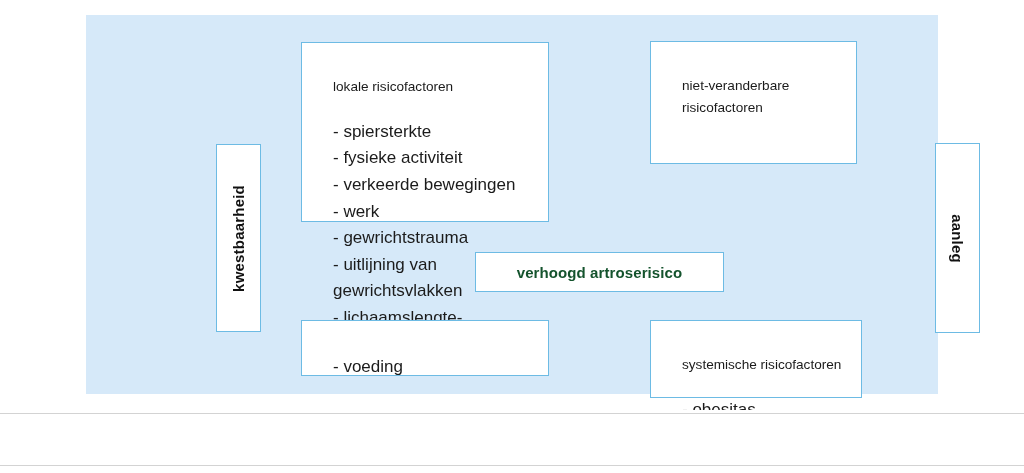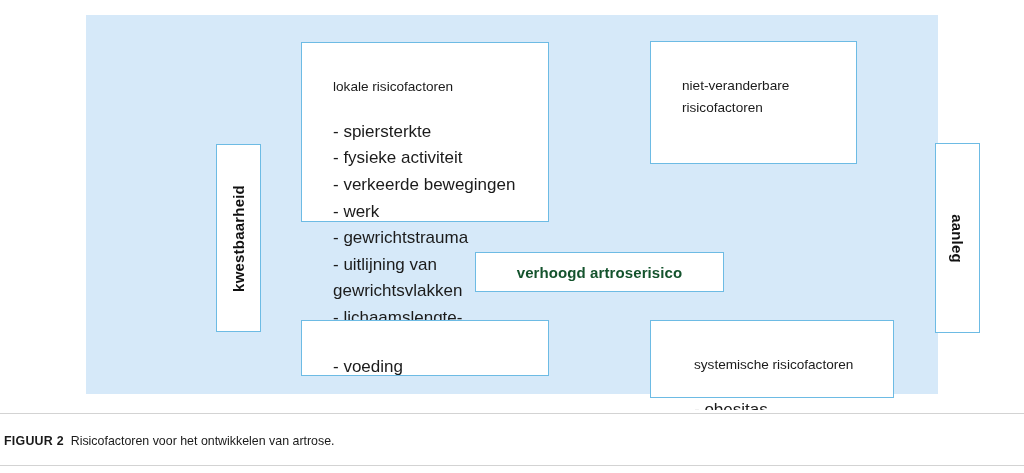--- a/index.html
+++ b/index.html
@@ -65,21 +65,21 @@
     font-size: 17px;
     line-height: 1.565;
     color: #1b1b1b;
     white-space: pre-line;
   }
 
   
   #card-local      { left: 215px; top: 27px;  width: 248px; height: 180px; }
   #card-nonmod     { left: 564px; top: 26px;  width: 207px; height: 123px; }
   #card-systemic-1 { left: 215px; top: 305px; width: 248px; height: 56px;  }
-  #card-systemic-2 { left: 564px; top: 305px; width: 244px; height: 78px; padding-left: 12px;  }
+  #card-systemic-2 { left: 564px; top: 305px; width: 212px; height: 78px;  }
 
   #card-center {
     left: 389px;
     top: 237px;
     width: 249px;
     height: 40px;
     display: flex;
     align-items: center;
     justify-content: center;
   }
@@ -199,17 +199,14 @@
         <span class="card-list">- obesitas
 - botmetabolisme</span>
       </div>
     </div>
 
   </div>
 </div>
 
 <div id="caption-block">
   <div class="rule" id="rule-top"></div>
-  <div id="caption-text">
-    <span id="caption-label">FIGUUR 2</span><span>&nbsp;&nbsp;</span><span id="caption-desc">Risicofactoren voor het ontwikkelen van artrose.</span>
-  </div>
   <div class="rule" id="rule-bottom"></div>
 </div>
 
 </body></html>

